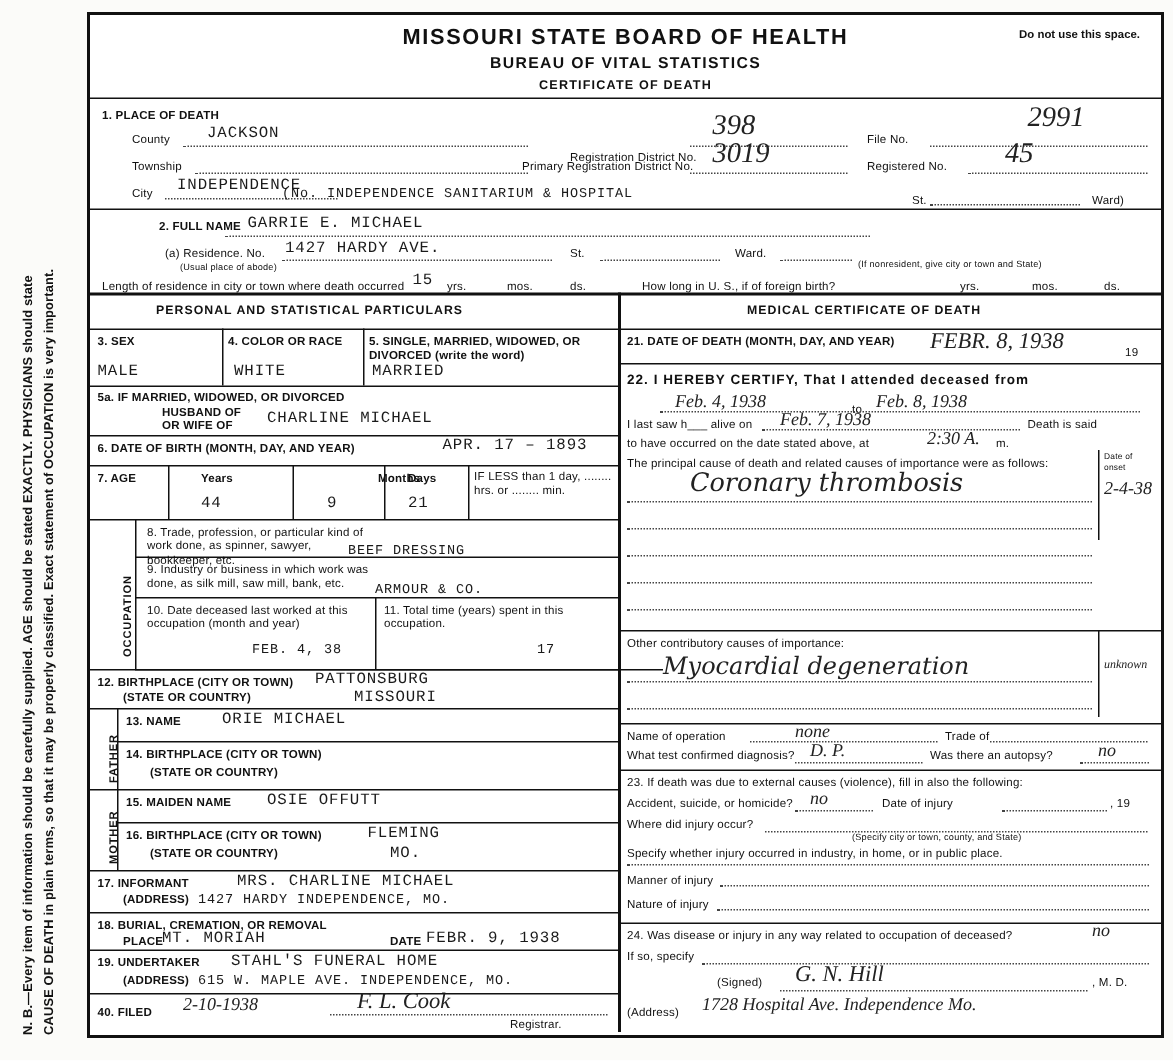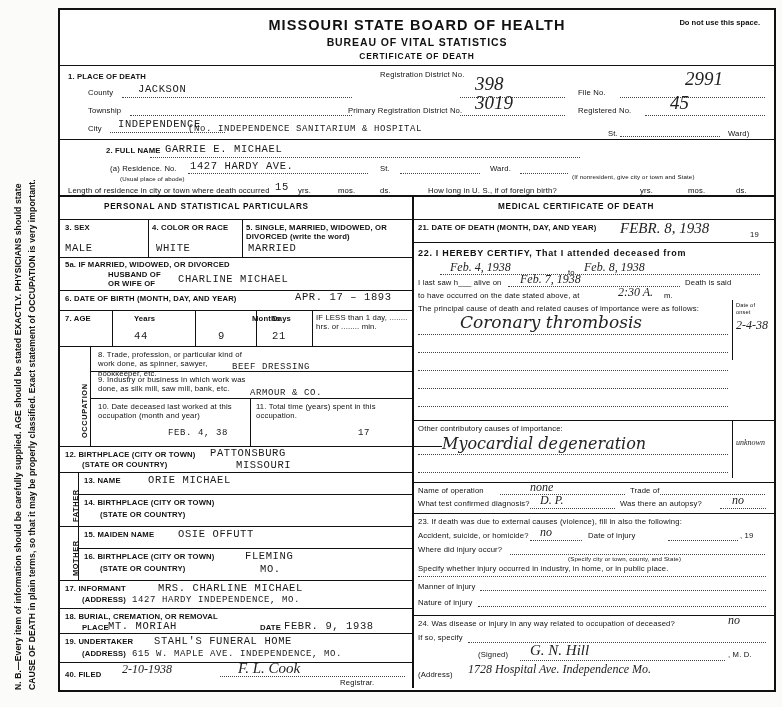--- a/index.html
+++ b/index.html
@@ -84,21 +84,21 @@
     <div class="tw" style="left:78px;top:73px;">JACKSON</div>
     <div class="dotline" style="left:62px;top:87px;width:230px;"></div>
 
     <div class="lbl n" style="left:28px;top:96px;">Township</div>
     <div class="dotline" style="left:70px;top:105px;width:222px;"></div>
 
     <div class="lbl n" style="left:28px;top:114px;">City</div>
     <div class="tw" style="left:58px;top:108px;">INDEPENDENCE</div>
     <div class="dotline" style="left:50px;top:122px;width:115px;"></div>
 
-    <div class="lbl n" style="left:288px;top:60px;padding-left:32px;">Registration District No.</div>
+    <div class="lbl n" style="left:288px;top:90px;padding-left:32px;">Registration District No.</div>
     <div class="hw b" style="left:415px;top:63px;">398</div>
     <div class="dotline" style="left:400px;top:87px;width:105px;"></div>
 
     <div class="lbl n" style="left:288px;top:96px;">Primary Registration District No.</div>
     <div class="hw b" style="left:415px;top:82px;">3019</div>
     <div class="dotline" style="left:400px;top:105px;width:105px;"></div>
 
     <div class="lbl n" style="left:518px;top:78px;">File No.</div>
     <div class="hw b" style="left:625px;top:58px;">2991</div>
     <div class="dotline" style="left:560px;top:87px;width:145px;"></div>

